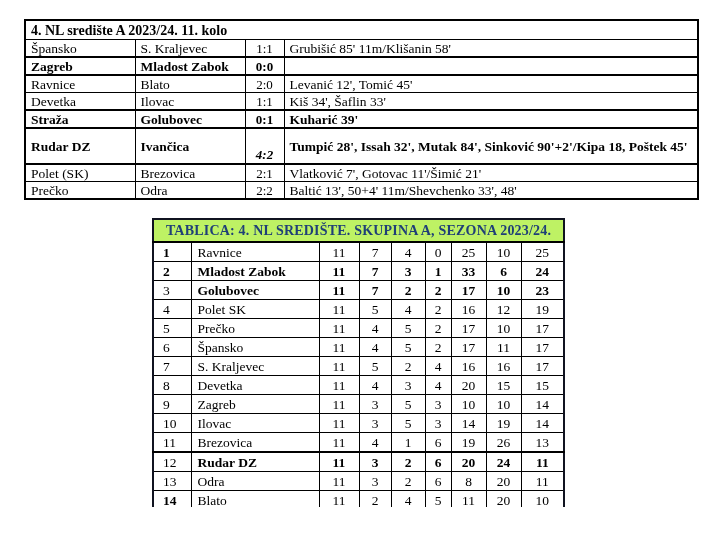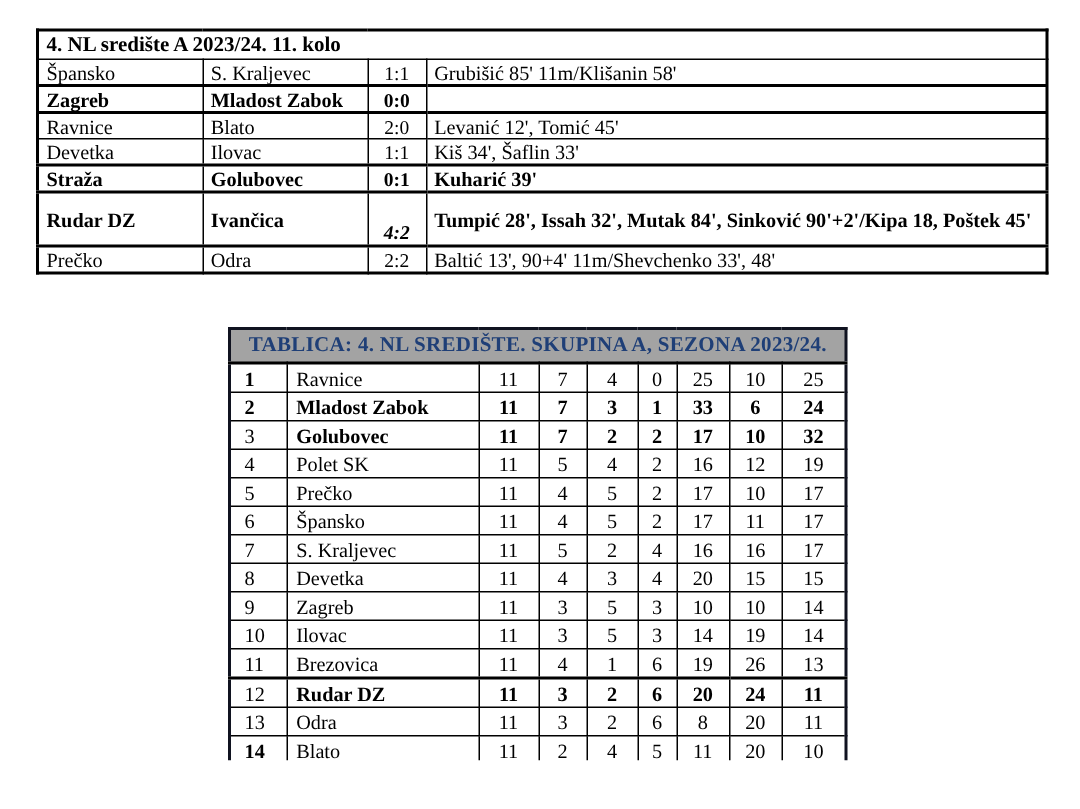--- a/index.html
+++ b/index.html
@@ -138,45 +138,51 @@
           <td class="col-scorers">Kuharić 39'</td>
         </tr>
 
         <tr class="bold thick tall">
           <td class="col-home">Rudar DZ</td>
           <td class="col-away">Ivančica</td>
           <td class="col-score">4:2</td>
           <td class="col-scorers">Tumpić 28', Issah 32', Mutak 84', Sinković 90'+2'/Kipa 18, Poštek 45'</td>
         </tr>
 
+        <tr>
+          <td class="col-home">Polet (SK)</td>
+          <td class="col-away">Brezovica</td>
+          <td class="col-score">2:1</td>
+          <td class="col-scorers">Vlatković 7', Gotovac 11'/Šimić 21'</td>
+        </tr>
 
         <tr>
           <td class="col-home">Prečko</td>
           <td class="col-away">Odra</td>
           <td class="col-score">2:2</td>
-          <td class="col-scorers">Baltić 13', 90+4' 11m/Shevchenko 33', 48'</td>
+          <td class="col-scorers">Baltić 13', 50+4' 11m/Shevchenko 33', 48'</td>
         </tr>
       </tbody>
   </table>
 
   <table class="standings">
     <colgroup>
       <col style="width:38px">
         <col style="width:128px">
         <col style="width:40px">
         <col style="width:32px">
       <col style="width:34px">
         <col style="width:26px">
         <col style="width:35px">
         <col style="width:35px">
         <col style="width:43px">
     </colgroup>
     <thead>
       <tr>
-        <th class="title-cell" colspan="9" style="color: rgb(31, 63, 119); background: #a3a3a3;">TABLICA: 4. NL SREDIŠTE. SKUPINA A, SEZONA 2023/24.</th>
+        <th class="title-cell" colspan="9" style="color: rgb(31, 63, 119); background: #bef264;">TABLICA: 4. NL SREDIŠTE. SKUPINA A, SEZONA 2023/24.</th>
       </tr>
     </thead>
     <tbody>
 
         <tr class="pos-bold">
           <td class="col-pos">1</td>
           <td class="col-team">Ravnice</td>
           <td class="num col-p">11</td>
           <td class="num col-w">7</td>
           <td class="num col-d">4</td>
@@ -200,21 +206,21 @@
 
         <tr class="bold pos-regular">
           <td class="col-pos">3</td>
           <td class="col-team">Golubovec</td>
           <td class="num col-p">11</td>
           <td class="num col-w">7</td>
           <td class="num col-d">2</td>
           <td class="num col-l">2</td>
           <td class="num col-gf">17</td>
           <td class="num col-ga">10</td>
-          <td class="num col-pts">32</td>
+          <td class="num col-pts">23</td>
         </tr>
 
         <tr>
           <td class="col-pos">4</td>
           <td class="col-team">Polet SK</td>
           <td class="num col-p">11</td>
           <td class="num col-w">5</td>
           <td class="num col-d">4</td>
           <td class="num col-l">2</td>
           <td class="num col-gf">16</td>

